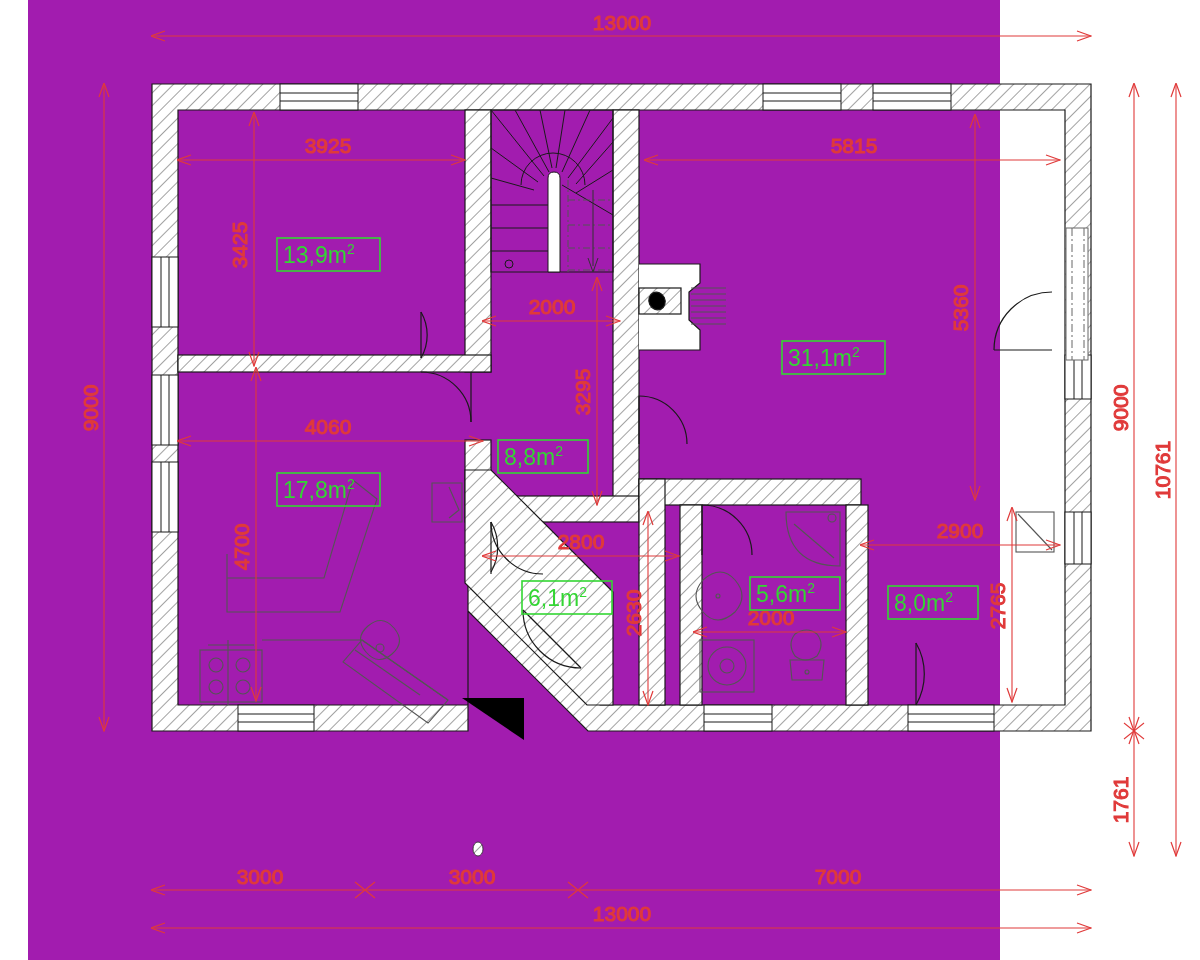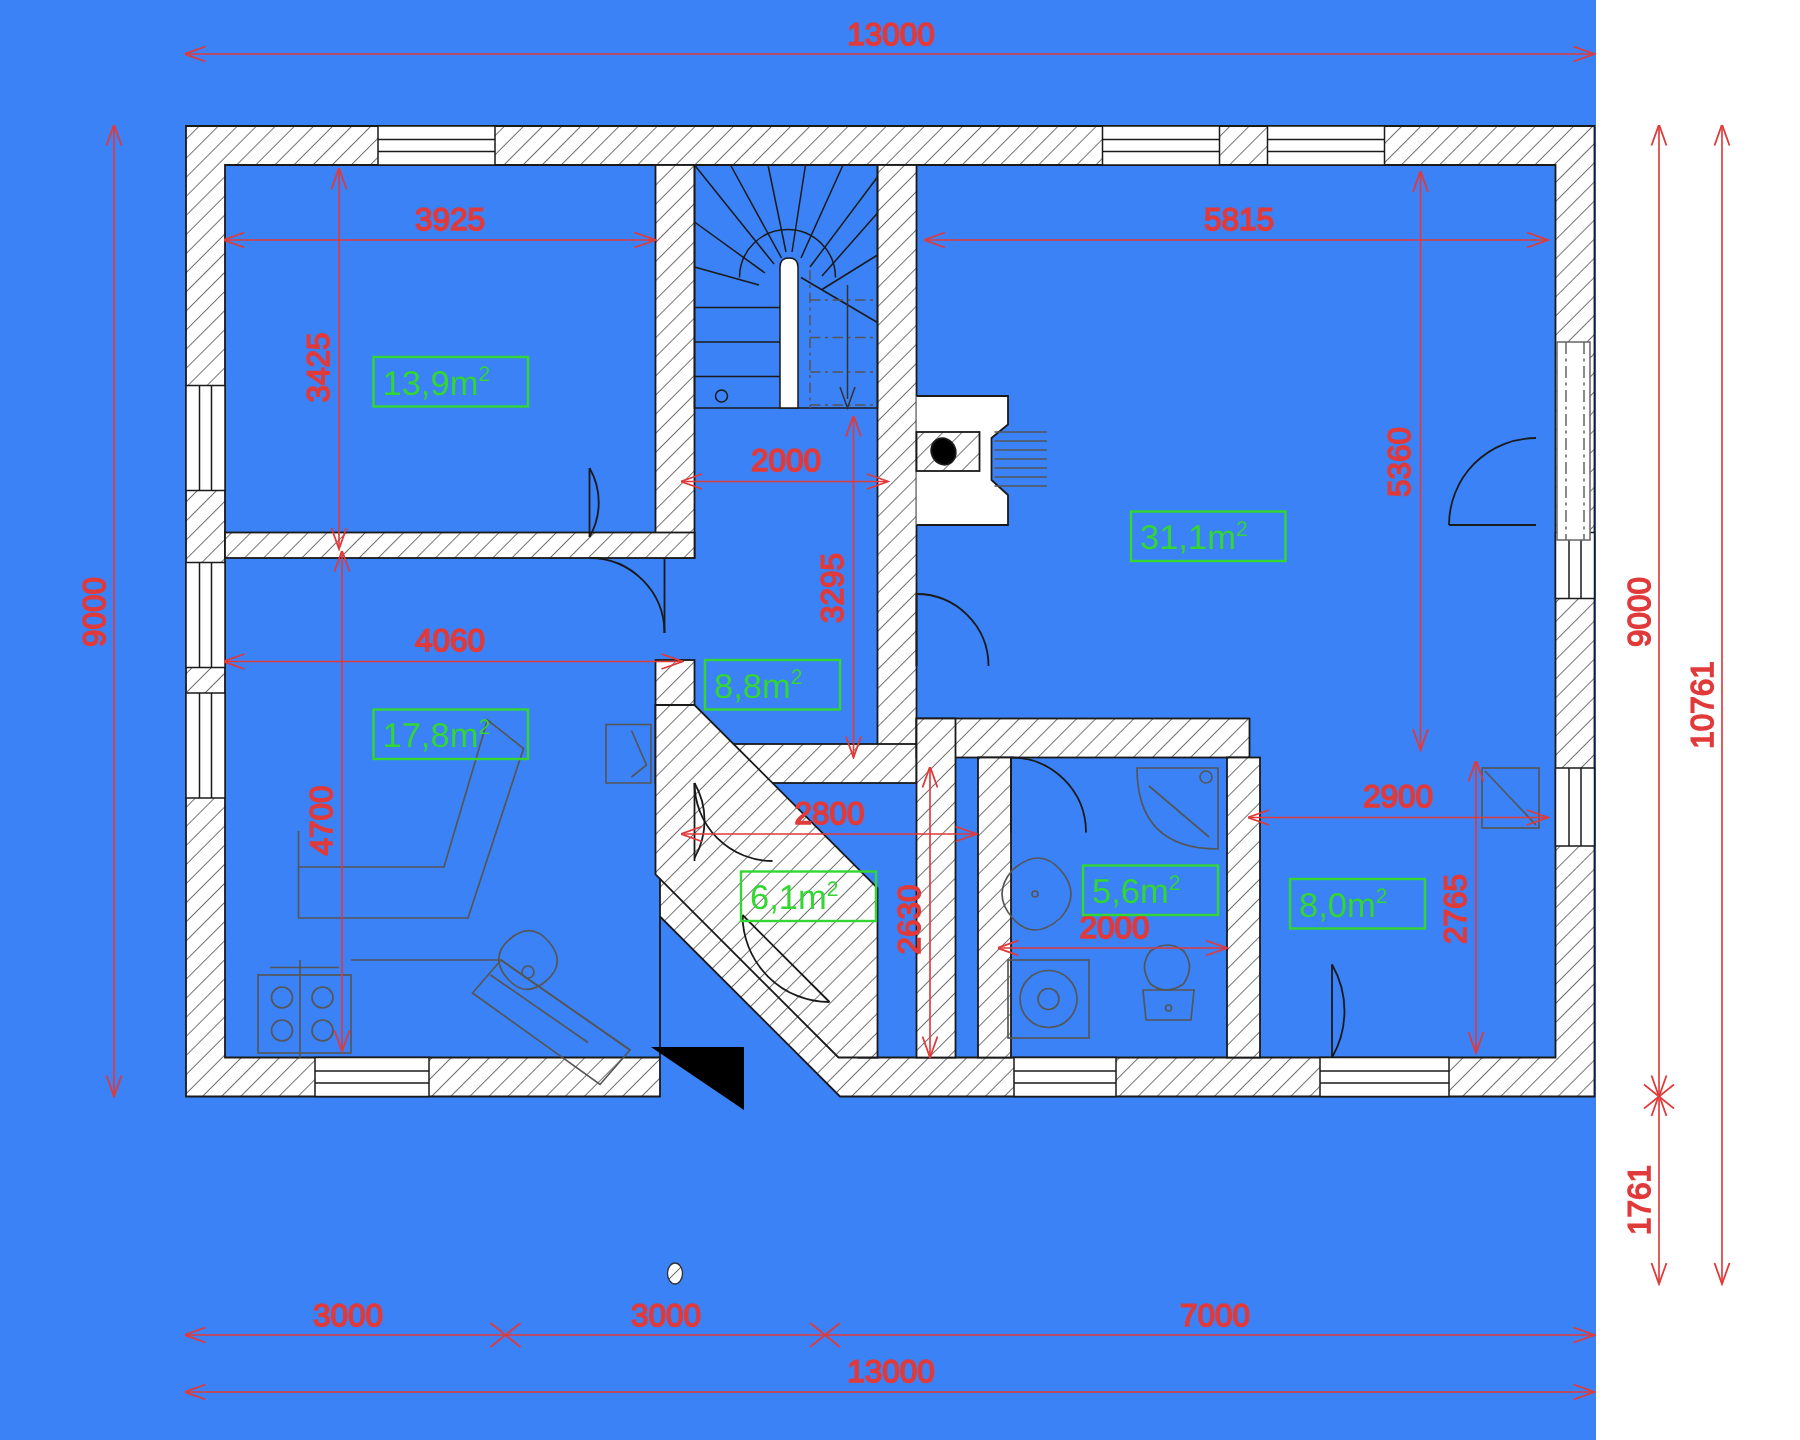--- a/index.html
+++ b/index.html
@@ -1,18 +1,18 @@
 <!DOCTYPE html>
 <html><head>
 <meta charset="utf-8">
 <style>
   html,body{margin:0;padding:0;background:#ffffff;}
   body{width:1200px;height:960px;overflow:hidden;
        font-family:"Liberation Sans",sans-serif;}
-  #stage{position:relative;width:1064px;height:960px;background:#3b82f6;}
+  #stage{position:relative;width:972px;height:960px;background:#a21caf;margin-left:28px;}
   #plan{position:absolute;left:0;top:0;}
 </style>
 </head>
 <body>
 
 <div id="stage">
 <svg id="plan" width="1200" height="960" viewBox="0 0 1200 960">
 
   <defs>
     <pattern id="wallhatch" width="9" height="9" patternUnits="userSpaceOnUse" patternTransform="rotate(45)">

